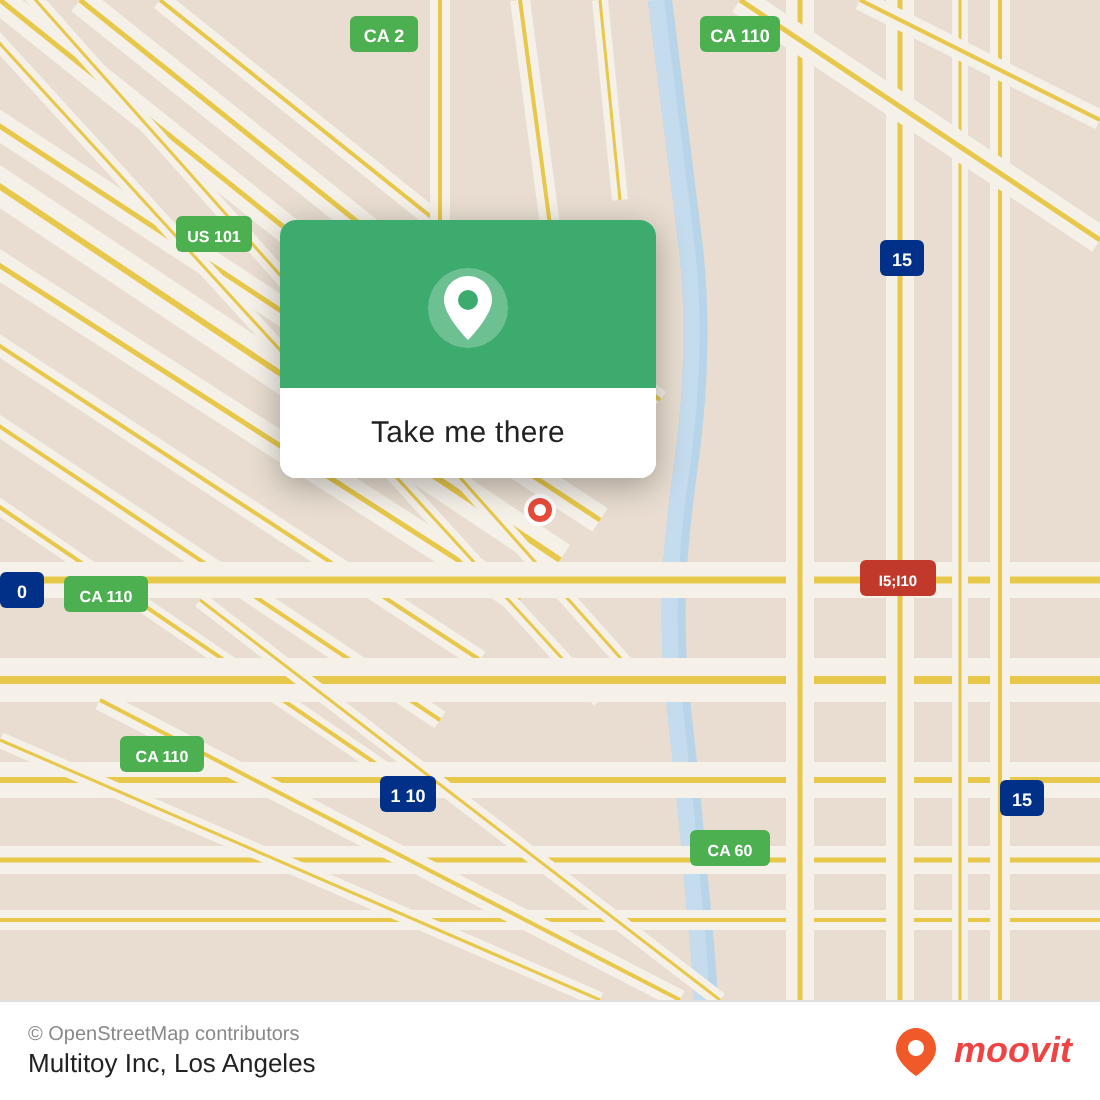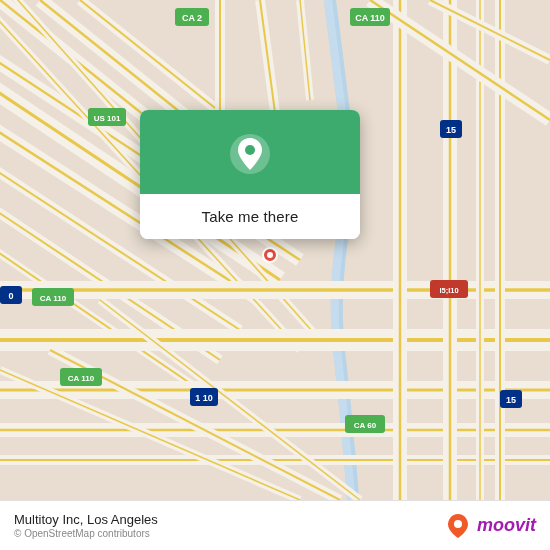--- a/index.html
+++ b/index.html
@@ -24,21 +24,21 @@
     #map-svg {
       width: 100%;
       height: 100%;
     }
 
     
     #popup-card {
       position: absolute;
       top: 110px;
       left: 140px;
-      width: 220px;
+      width: 188px;
       background: white;
       border-radius: 8px;
       box-shadow: 0 4px 16px rgba(0,0,0,0.3);
       overflow: hidden;
       display: flex;
       flex-direction: column;
       align-items: center;
     }
 
     #popup-green-area {
@@ -103,21 +103,21 @@
     
     #moovit-logo {
       display: flex;
       align-items: center;
       gap: 5px;
     }
 
     #moovit-text {
       font-size: 18px;
       font-weight: 700;
-      color: #a21caf;
+      color: #ef4444;
       font-style: italic;
     }
   </style>
 </head>
 <body>
 
 <div id="map-container">
   <svg id="map-svg" viewBox="0 0 550 500" xmlns="http://www.w3.org/2000/svg">
 
     <rect width="550" height="500" fill="#e8ddd0"></rect>
@@ -254,22 +254,22 @@
         <path d="M22 6 C15 6, 10 11.5, 10 18 C10 26, 22 38, 22 38 C22 38, 34 26, 34 18 C34 11.5, 29 6, 22 6Z" fill="white"></path>
         <circle cx="22" cy="18" r="5" fill="#3dab6e"></circle>
       </svg>
     </div>
     <button id="popup-button">Take me there</button>
   </div>
 </div>
 
 <div id="bottom-bar">
   <div id="bottom-left">
+    <span id="copyright-text">© OpenStreetMap contributors</span>
     <span id="location-name">Multitoy Inc, Los Angeles</span>
-    <span id="copyright-text">© OpenStreetMap contributors</span>
   </div>
   <div id="moovit-logo">
 
     <svg class="moovit-pin" viewBox="0 0 28 28" width="28" height="28" xmlns="http://www.w3.org/2000/svg">
       <path d="M14 2 C8.5 2, 4 6.8, 4 12.5 C4 19.5, 14 26, 14 26 C14 26, 24 19.5, 24 12.5 C24 6.8, 19.5 2, 14 2Z" fill="#f05a28"></path>
       <circle cx="14" cy="12" r="4" fill="white"></circle>
     </svg>
     <span id="moovit-text">moovit</span>
   </div>
 </div>

